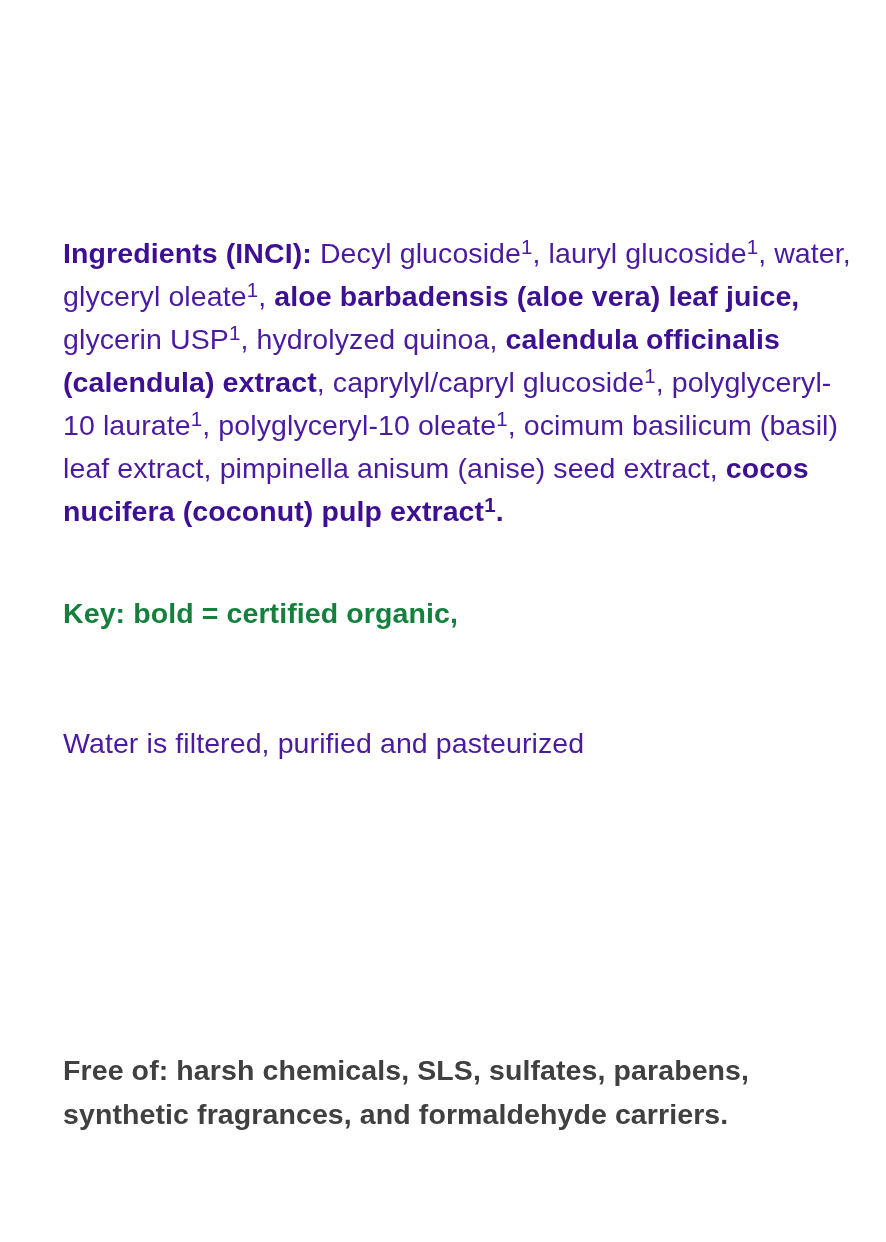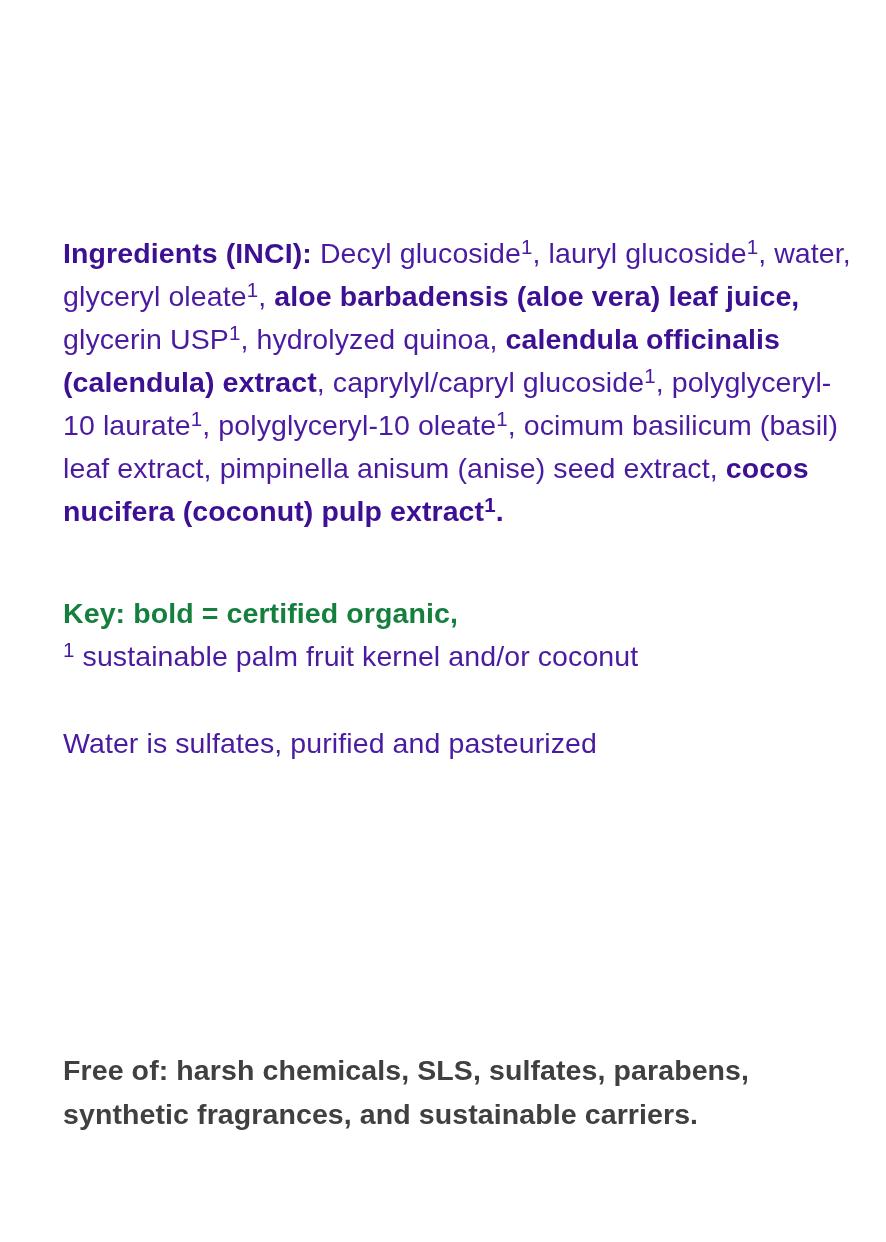--- a/index.html
+++ b/index.html
@@ -72,26 +72,22 @@
     <b>Ingredients (INCI):</b>
     Decyl glucoside<span class="sup">1</span>, lauryl
     glucoside<span class="sup">1</span>, water, glyceryl oleate<span class="sup">1</span>, <b>aloe barbadensis (aloe vera) leaf juice,</b>
     glycerin USP<span class="sup">1</span>, hydrolyzed quinoa, <b>calendula officinalis (calendula) extract</b>,
     caprylyl/capryl glucoside<span class="sup">1</span>, polyglyceryl-10 laurate<span class="sup">1</span>,
     polyglyceryl-10 oleate<span class="sup">1</span>, ocimum basilicum (basil) leaf extract, pimpinella anisum (anise) seed extract, <b>cocos nucifera (coconut) pulp extract<span class="sup">1</span>.</b>
   </p>
 
   <div class="block body-text key-block">
     <div class="key-line-1">Key: bold = certified organic,</div>
-    <div class="key-line-2">
-      <span class="sup">1</span>
-      <span>sustainable palm fruit kernel and/or coconut</span>
-    </div>
   </div>
 
-  <div class="block body-text water-block">Water is sulfates, purified and pasteurized</div>
+  <div class="block body-text water-block">Water is filtered, purified and pasteurized</div>
 
   <div class="block body-text freeof-block">
     <div>Free of: harsh chemicals, SLS, sulfates, parabens,</div>
-    <div>synthetic fragrances, and sustainable carriers.</div>
+    <div>synthetic fragrances, and formaldehyde carriers.</div>
   </div>
 
 </div>
 
 </body></html>

